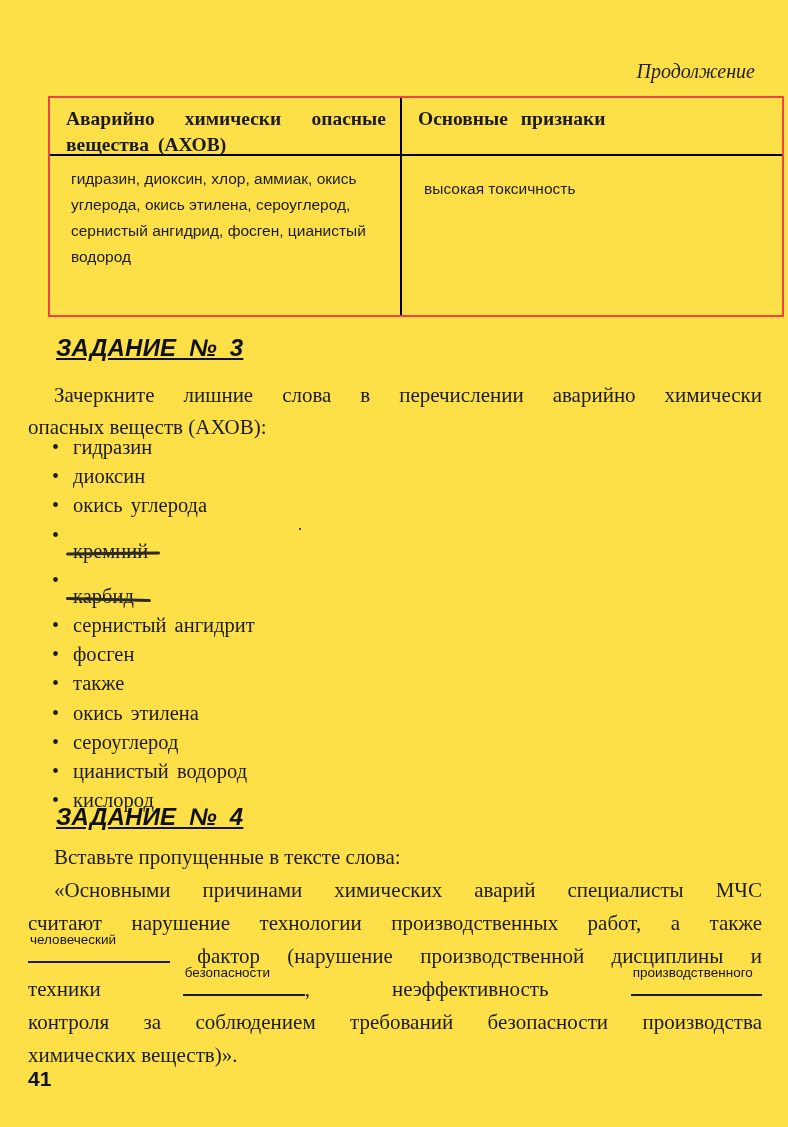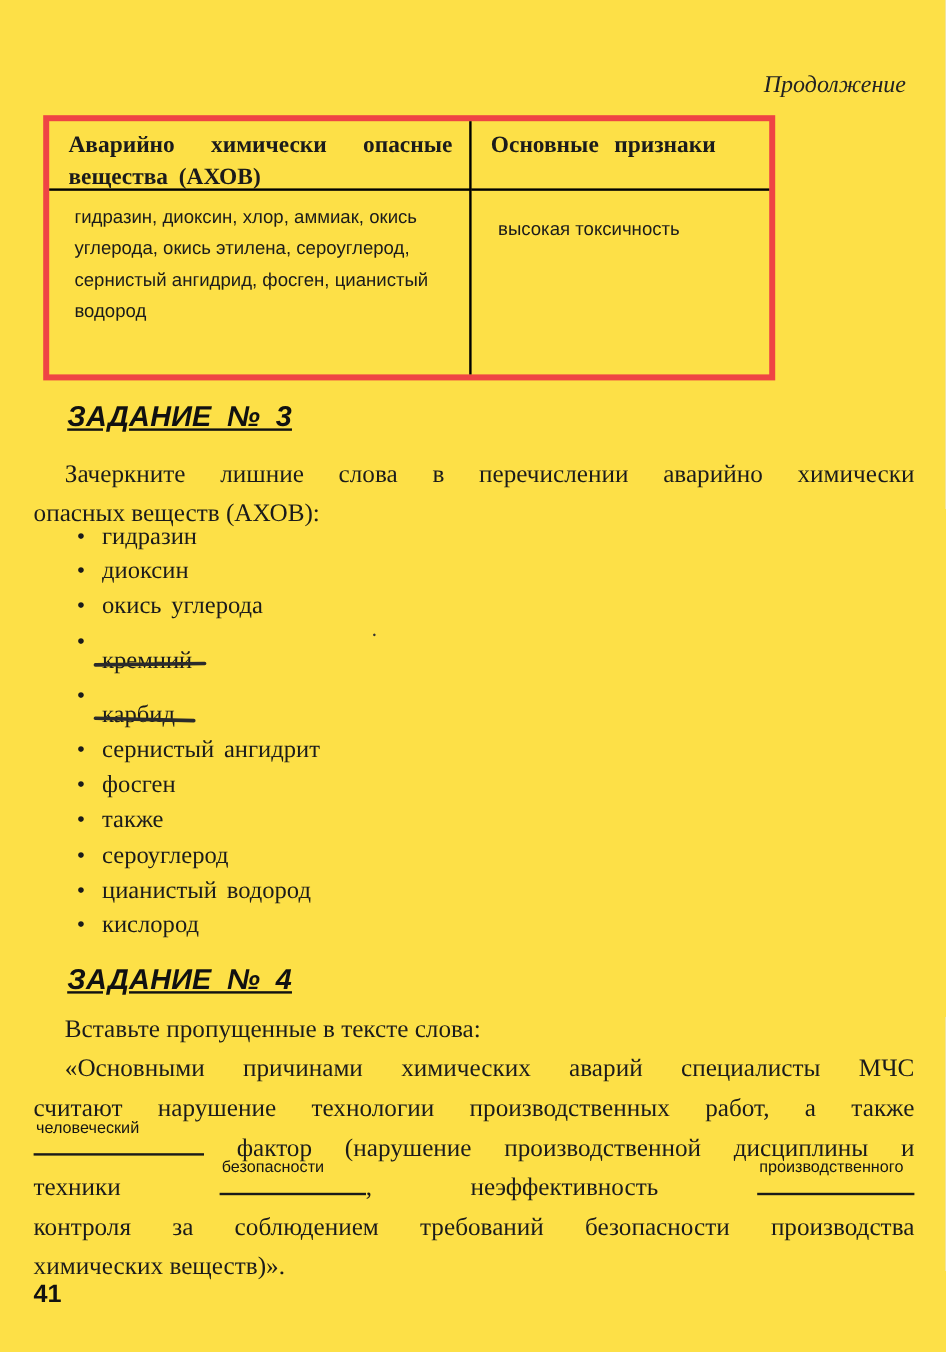--- a/index.html
+++ b/index.html
@@ -15,23 +15,23 @@
   }
 
   
   .continuation {
     position:absolute; top:60px; right:33px;
     font-style:italic; font-size:20px; color:#222;
   }
 
   
   .tbl {
-    position:absolute; left:36px; top:96px;
-    width:610px; height:221px;
-    border:5px solid #ef4444;
+    position:absolute; left:48px; top:96px;
+    width:736px; height:221px;
+    border:2px solid #ef4444;
     display:grid;
     grid-template-columns:352px 1fr;
     grid-template-rows:58px 1fr;
   }
   .tbl .hc {
     border-bottom:2px solid #000;
     font-weight:bold; font-size:19.5px; line-height:26px;
     padding:8px 14px 0 16px;
   }
   .tbl .hc1 { border-right:2px solid #000; text-align:justify; word-spacing:4px; }
@@ -60,21 +60,21 @@
     position:relative;
     font-size:21px; line-height:32px;
     color:#1b1b1b;
   }
   .jl { text-align:justify; text-align-last:justify; }
   .ind { text-indent:26px; }
 
   .t3-para { position:absolute; left:28px; top:379px; width:734px; }
 
   
-  .t3-list { position:absolute; left:64px; top:433px; width:400px; list-style:none; }
+  .t3-list { position:absolute; left:52px; top:433px; width:400px; list-style:none; }
   .t3-list li {
     position:relative;
     font-size:20.5px; line-height:29.2px;
     padding-left:21px; word-spacing:3px;
   }
   .t3-list li::before {
     content:"\2022";
     position:absolute; left:0; top:0;
     font-size:20px;
   }
@@ -144,20 +144,21 @@
 
   <ul class="t3-list">
     <li><span>гидразин</span></li>
     <li><span>диоксин</span></li>
     <li><span>окись углерода</span></li>
     <li><span class="struck-word">кремний</span></li>
     <li><span class="struck-word struck-2">карбид</span></li>
     <li><span>сернистый ангидрит</span></li>
     <li><span>фосген</span></li>
     <li><span>также</span></li>
+    <li><span>окись этилена</span></li>
     <li><span>сероуглерод</span></li>
     <li><span>цианистый водород</span></li>
     <li><span>кислород</span></li>
     <span class="stray-dot">·</span>
   </ul>
 
   <div class="task-title t4-title">ЗАДАНИЕ № 4</div>
 
   <div class="t4-block">
     <div class="para-line ind">Вставьте пропущенные в тексте слова:</div>

